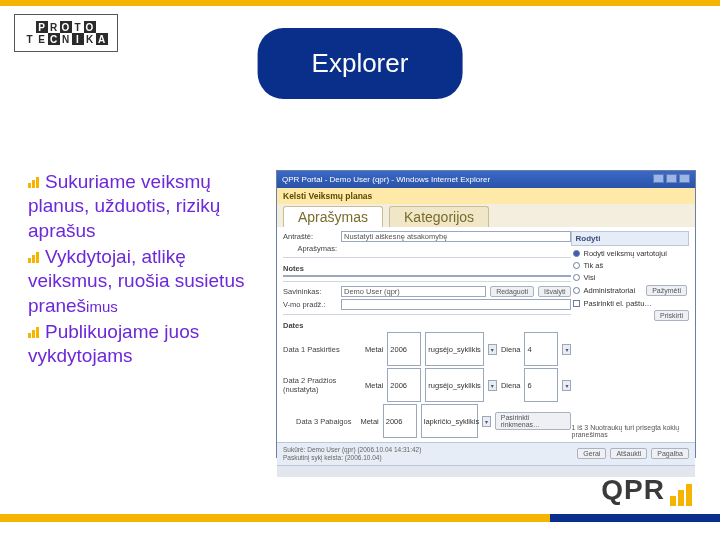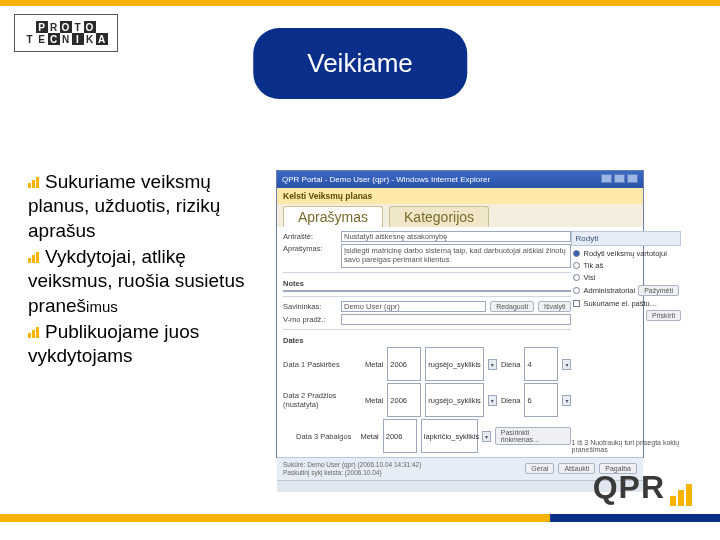--- a/index.html
+++ b/index.html
@@ -27,74 +27,74 @@
   .title-pill {
     position: absolute; top: 28px; left: 50%; transform: translateX(-50%);
     background: #0a2f8a; color: #fff;
     padding: 20px 54px; border-radius: 26px;
     font-size: 26px; font-weight: 400;
   }
   .body-row {
     position:absolute; top:170px; left:28px; right:22px;
     display:flex; gap:8px; align-items:flex-start;
   }
-  .bullets { width: 240px; font-size: 19px; color:#000000; line-height:1.28; }
+  .bullets { width: 240px; font-size: 19px; color:#6d28d9; line-height:1.28; }
   .bullets .item { margin-bottom: 2px; }
   .bmark {
     display:inline-block; width:14px; height:11px; position:relative; margin-right:3px;
     vertical-align:baseline;
   }
   .bmark i{position:absolute;bottom:0;width:3px;background:#f4b400;}
   .bmark i:nth-child(1){left:0;height:5px;}
   .bmark i:nth-child(2){left:4px;height:8px;}
   .bmark i:nth-child(3){left:8px;height:11px;}
   .cont{display:inline;}
   .smallcap{font-size:15px;}
   
   .shot {
-    width: 368px; height: 288px;
+    width: 420px; height: 288px;
     border:1px solid #6a7ea8; background:#eef2f8;
     font-size:7.5px; color:#333;
     display:flex; flex-direction:column;
   }
   .ie-title{background:linear-gradient(#3b69c6,#2a52a8);color:#fff;padding:3px 5px;display:flex;justify-content:space-between;align-items:center;font-size:8px;}
   .ie-btns span{display:inline-block;width:11px;height:9px;background:#9cb7e6;border:1px solid #5f80b8;margin-left:2px;}
   .ie-body{flex:1;background:#fff;display:flex;flex-direction:column;}
   .crumb{background:#ffe9a8;padding:3px 6px;font-weight:bold;color:#5a4a00;font-size:8.5px;}
   .tabs{background:#f3eedd;display:flex;gap:6px;padding:2px 6px 0;font-size:14px;}
   .tab{background:#fff;border:1px solid #c9bd91;border-bottom:none;padding:2px 14px;border-radius:3px 3px 0 0;color:#7a6b2c;}
   .tab.inactive{background:#efe7c7;}
   .form{flex:1;display:flex;padding:4px 6px;}
   .fleft{flex:1.35;display:flex;flex-direction:column;gap:2px;}
   .fright{width:132px;display:flex;flex-direction:column;gap:3px;}
   .frow{display:flex;align-items:center;gap:4px;}
   .flab{width:54px;color:#444;}
   .finput{flex:1;height:11px;border:1px solid #9aa7bd;background:#fff;padding:0 2px;overflow:hidden;white-space:nowrap;color:#555;}
   .ftext{flex:1;height:24px;border:1px solid #9aa7bd;background:#fff;padding:1px 2px;color:#555;overflow:hidden;}
-  .rhead{background:#e7edf7;border:1px solid #b9c6dd;padding:2px 3px;font-weight:normal;color:#3a4f78;font-size:8px;}
+  .rhead{background:#e7edf7;border:1px solid #b9c6dd;padding:2px 3px;font-weight:bold;color:#3a4f78;font-size:8px;}
   .ritem{display:flex;align-items:center;gap:3px;padding:0 2px;}
   .rdot{width:7px;height:7px;border:1px solid #6d7d99;border-radius:50%;display:inline-block;}
   .rdot.on{background:#3a5fb0;}
   .chk{width:7px;height:7px;border:1px solid #6d7d99;display:inline-block;}
   .mini-btn{border:1px solid #aab3c2;background:#eef0f4;padding:1px 5px;font-size:7px;color:#555;border-radius:2px;}
   .sep{border-top:1px solid #cfd6e2;margin:2px 0;}
   .sect-head{font-weight:bold;color:#444;margin-top:2px;}
   .frow .sel{border:1px solid #9aa7bd;background:#fff;padding:16px 2px;height:11px;min-width:34px;display:inline-flex;align-items:center;}
   .frow .chev{border:1px solid #9aa7bd;background:#e8ecf3;width:9px;height:11px;display:inline-flex;align-items:center;justify-content:center;font-size:6px;color:#556;}
   .footer-row{background:#e7edf6;border-top:1px solid #b9c6dd;padding:3px 6px;display:flex;justify-content:space-between;align-items:center;}
   .footer-left{color:#666;font-size:6.5px;line-height:1.2;}
   .footer-btns{display:flex;gap:4px;}
   .right-note{color:#555;font-size:7px;}
   .status{background:#e2e7ef;border-top:1px solid #bcc6d6;padding:2px 4px;font-size:7px;color:#666;display:flex;justify-content:flex-end;}
   
   .bottom-bar{position:absolute;left:0;bottom:18px;height:8px;width:100%;display:flex;}
   .bottom-bar .y{background:#f4b400;flex:1;}
   .bottom-bar .b{background:#0a2f8a;width:170px;}
   .qpr{position:absolute;right:28px;bottom:34px;display:flex;align-items:flex-end;gap:5px;}
-  .qpr .txt{font-size:32px;font-weight:700;color:#3a3a3a;letter-spacing:1px;}
+  .qpr .txt{font-size:28px;font-weight:700;color:#3a3a3a;letter-spacing:1px;}
   .qpr .bars{display:inline-flex;align-items:flex-end;gap:2px;}
   .qpr .bars i{width:6px;background:#f4b400;display:inline-block;}
   .qpr .bars i:nth-child(1){height:10px;}
   .qpr .bars i:nth-child(2){height:16px;}
   .qpr .bars i:nth-child(3){height:22px;}
 </style>
 </head>
 <body>
 
 <div class="top-accent"></div>
@@ -112,21 +112,21 @@
       <span class="cell light">E</span>
       <span class="cell dark">C</span>
       <span class="cell light">N</span>
       <span class="cell dark">I</span>
       <span class="cell light">K</span>
       <span class="cell dark">A</span>
   </div>
 </div>
 
 <div class="title-pill">
-  <span>Veikiame</span>
+  <span>Explorer</span>
 </div>
 
 <div class="body-row">
   <div class="bullets">
     <div class="item">
       <span class="bmark"><i></i><i></i><i></i></span><span class="cont">Sukuriame</span>
       <span class="cont">veiksmų planus, užduotis, rizikų aprašus</span>
     </div>
     <div class="item">
       <span class="bmark"><i></i><i></i><i></i></span><span class="cont">Vykdytojai, atlikę</span>
@@ -148,23 +148,22 @@
       <div class="tabs">
         <div class="tab">Aprašymas</div>
         <div class="tab inactive">Kategorijos</div>
       </div>
       <div class="form">
         <div class="fleft">
           <div class="frow">
             <div class="flab">Antraštė:</div>
             <div class="finput">Nustatyti aiškesnę atsakomybę</div>
           </div>
-          <div class="frow" style="align-items:flex-start;">
+          <div class="frow" style="align-items:flex-start;text-align:right;">
             <div class="flab">Aprašymas:</div>
-            <div class="ftext">Įsidiegti matricinę darbo sistemą taip, kad darbuotojai aiškiai žinotų savo pareigas perimant klientus</div>
           </div>
           <div class="sep"></div>
           <div class="sect-head">Notes</div>
           <div class="finput" style="height:20px;"></div>
           <div class="sep"></div>
           <div class="frow">
             <div class="flab">Savininkas:</div>
             <div class="finput">Demo User (qpr)</div>
             <span class="mini-btn">Redaguoti</span>
             <span class="mini-btn">Išvalyti</span>
@@ -219,21 +218,21 @@
               <span class="rdot"></span>
               <span>Visi</span>
             </div>
           <div class="ritem">
               <span class="rdot"></span>
               <span>Administratoriai</span>
               <span class="mini-btn" style="margin-left:auto;">Pažymėti</span>
             </div>
           <div class="ritem">
               <span class="chk"></span>
-              <span>Sukuriame el. paštu…</span>
+              <span>Pasirinkti el. paštu…</span>
             </div>
           <div style="text-align:right;"><span class="mini-btn">Priskirti</span></div>
           <div style="flex:1;"></div>
           <div class="right-note">1 iš 3 Nuotraukų turi prisegta kokių pranešimas</div>
         </div>
       </div>
       <div class="footer-row">
         <div class="footer-left">
           <span>Sukūrė:</span>
           <span>Demo User (qpr)   (2006.10.04 14:31:42)</span><br>

